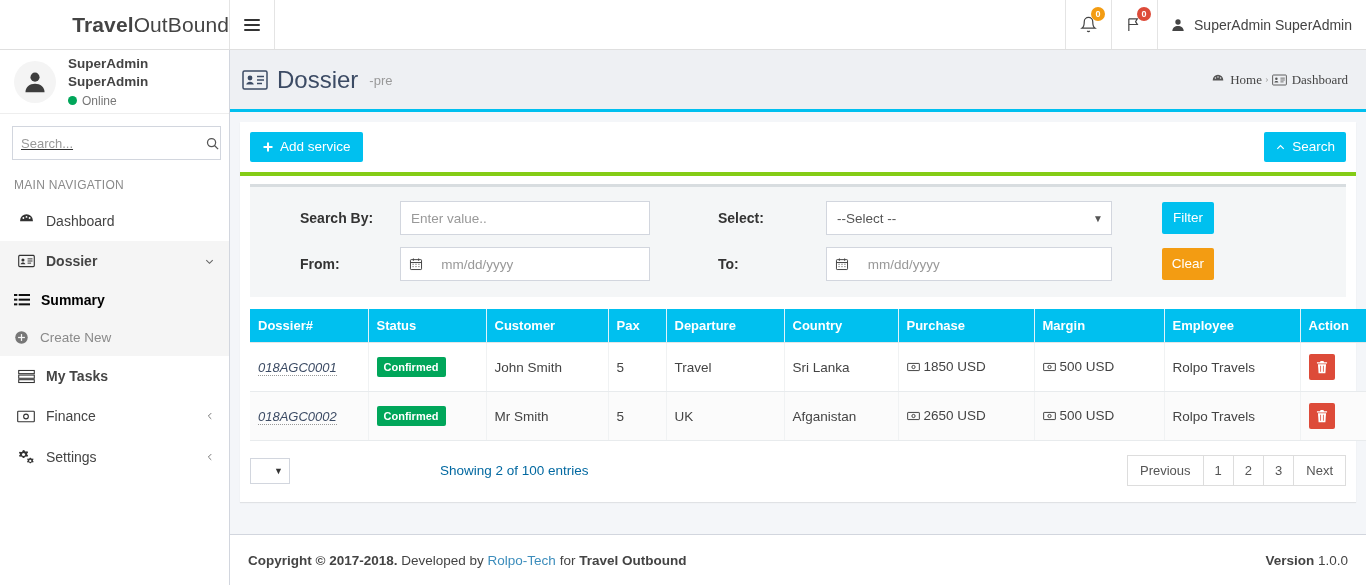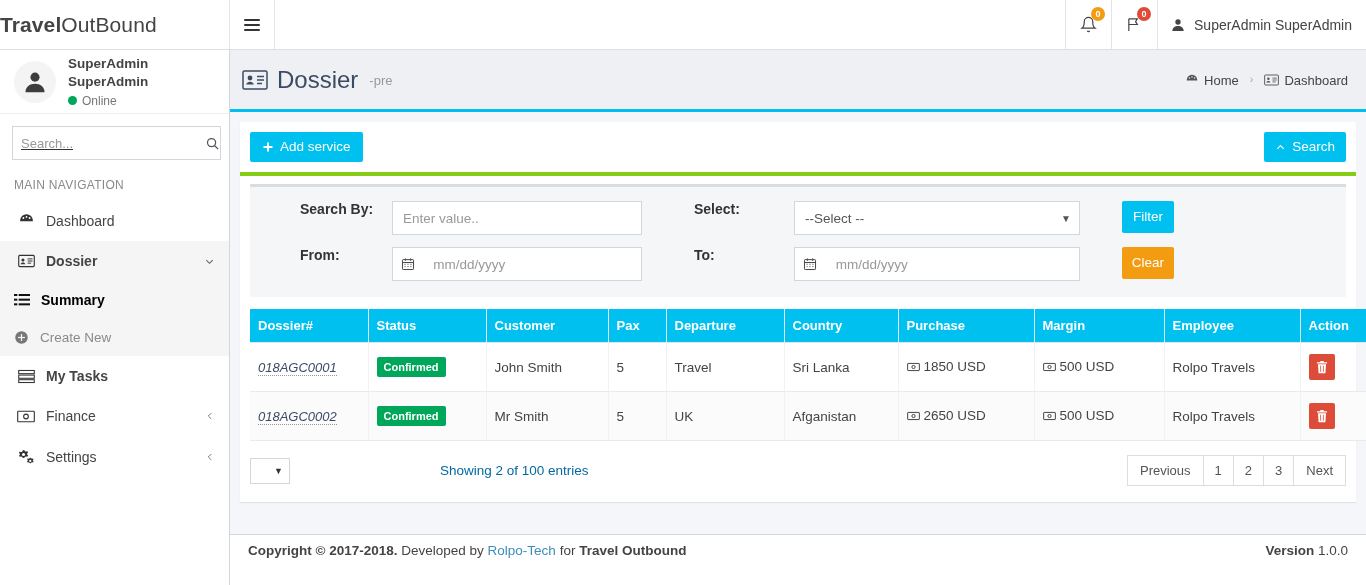--- a/index.html
+++ b/index.html
@@ -14,21 +14,21 @@
   .app { position: relative; width: 1366px; height: 585px; }
 
   
   .navbar {
     position: absolute; top: 0; left: 0; width: 1366px; height: 50px;
     background: #ffffff; border-bottom: 1px solid #dfdfdf;
     display: flex; align-items: stretch; z-index: 20;
   }
   .logo {
     width: 230px; height: 49px; display: flex; align-items: center;
-    justify-content: flex-start; border-right: 1px solid #e4e4e4;
+    justify-content: flex-end; border-right: 1px solid #e4e4e4;
     background: #ffffff;
   }
   .logo-text { font-size: 21px; color: #444; letter-spacing: .1px; }
   .logo-text b { font-weight: bold; }
   .navbar-toggle {
     width: 45px; display: flex; align-items: center; justify-content: center;
     border-right: 1px solid #e4e4e4; cursor: pointer; color: #333;
   }
   .bars { display: inline-block; width: 16px; }
   .bars span { display: block; height: 2px; background: #333; margin: 3px 0; border-radius: 1px; }
@@ -109,22 +109,22 @@
     background: #eef0f3; padding: 17px 18px 16px 12px;
     display: flex; align-items: center; border-bottom: 3px solid #00c0ef;
     height: 62px;
   }
   .page-title {
     display: flex; align-items: center; gap: 9px;
     font-size: 24px; font-weight: normal; color: #3c4b64;
   }
   .page-title-sub { font-size: 13px; color: #999; margin-left: 2px; }
   .breadcrumb {
-    margin-left: auto; display: flex; align-items: flex-start; gap: 11px;
-    font-size: 13px; color: #555;
+    margin-left: auto; display: flex; align-items: flex-start; gap: 3px;
+    font-size: 13px; color: #555; font-family: Liberation Serif, serif;
   }
   .breadcrumb a { color: #3c8dbc; text-decoration: none; display: flex; align-items: center; gap: 5px; cursor: pointer; }
   .breadcrumb .sep { color: #aaa; font-size: 11px; }
   .breadcrumb .crumb-active { color: #444; display: flex; align-items: center; gap: 5px; }
 
   .content-body { padding: 10px 10px 0 10px; }
   .box {
     background: #fff; border-top: 0px solid #00c0ef;
     box-shadow: 0 1px 1px rgba(0,0,0,.08);
   }
@@ -138,21 +138,21 @@
     align-items: center; gap: 6px; border-radius: 2px; line-height: 1;
   }
   .btn-info { background: #00c0ef; }
   .btn-warning { background: #f39c12; }
   .btn-search-toggle { margin-left: auto; background: #00c0ef; padding: 8px 11px; }
 
   .filter-panel {
     margin: 8px 10px 0 10px; background: #f4f6f7; border-top: 3px solid #d8dde0;
     padding: 14px 12px 16px 12px;
   }
-  .filter-row { display: flex; align-items: flex-start; margin-bottom: 12px; }
+  .filter-row { display: flex; align-items: center; margin-bottom: 12px; gap: 8px; }
   .filter-row:last-child { margin-bottom: 0; }
   .f-label { width: 130px; padding-left: 38px; font-size: 14px; font-weight: bold; color: #333; }
   .f-field { width: 250px; }
   .f-gap { width: 52px; }
   .f-label2 { width: 100px; font-size: 14px; font-weight: bold; color: #333; }
   .f-field2 { width: 286px; }
   .f-btn { margin-left: 42px; }
   .inp {
     width: 100%; height: 34px; border: 1px solid #d2d6de; background: #fff;
     padding: 0 10px; font-size: 13.5px; color: #555; outline: none;
@@ -223,21 +223,21 @@
     border: 1px solid #ddd; background: #fff; color: #555; font-size: 13px;
     padding: 7px 12px; cursor: pointer; margin-left: -1px;
     font-family: "Liberation Sans", sans-serif;
   }
   .page-btn.num { padding: 7px 11px; }
 
   
   .main-footer {
     position: absolute; bottom: 0; left: 230px; width: 1136px; height: 51px;
     background: #fff; border-top: 1px solid #d2d6de;
-    display: flex; align-items: flex-start; padding: 8px 18px; font-size: 13.5px; color: #444;
+    display: flex; align-items: center; padding: 0 18px; font-size: 13.5px; color: #444;
   }
   .main-footer a { color: #3c8dbc; text-decoration: none; cursor: pointer; }
   .footer-version { margin-left: auto; }
   svg { display: block; }
 </style>
 </head>
 <body>
 
 <div class="app">
 

